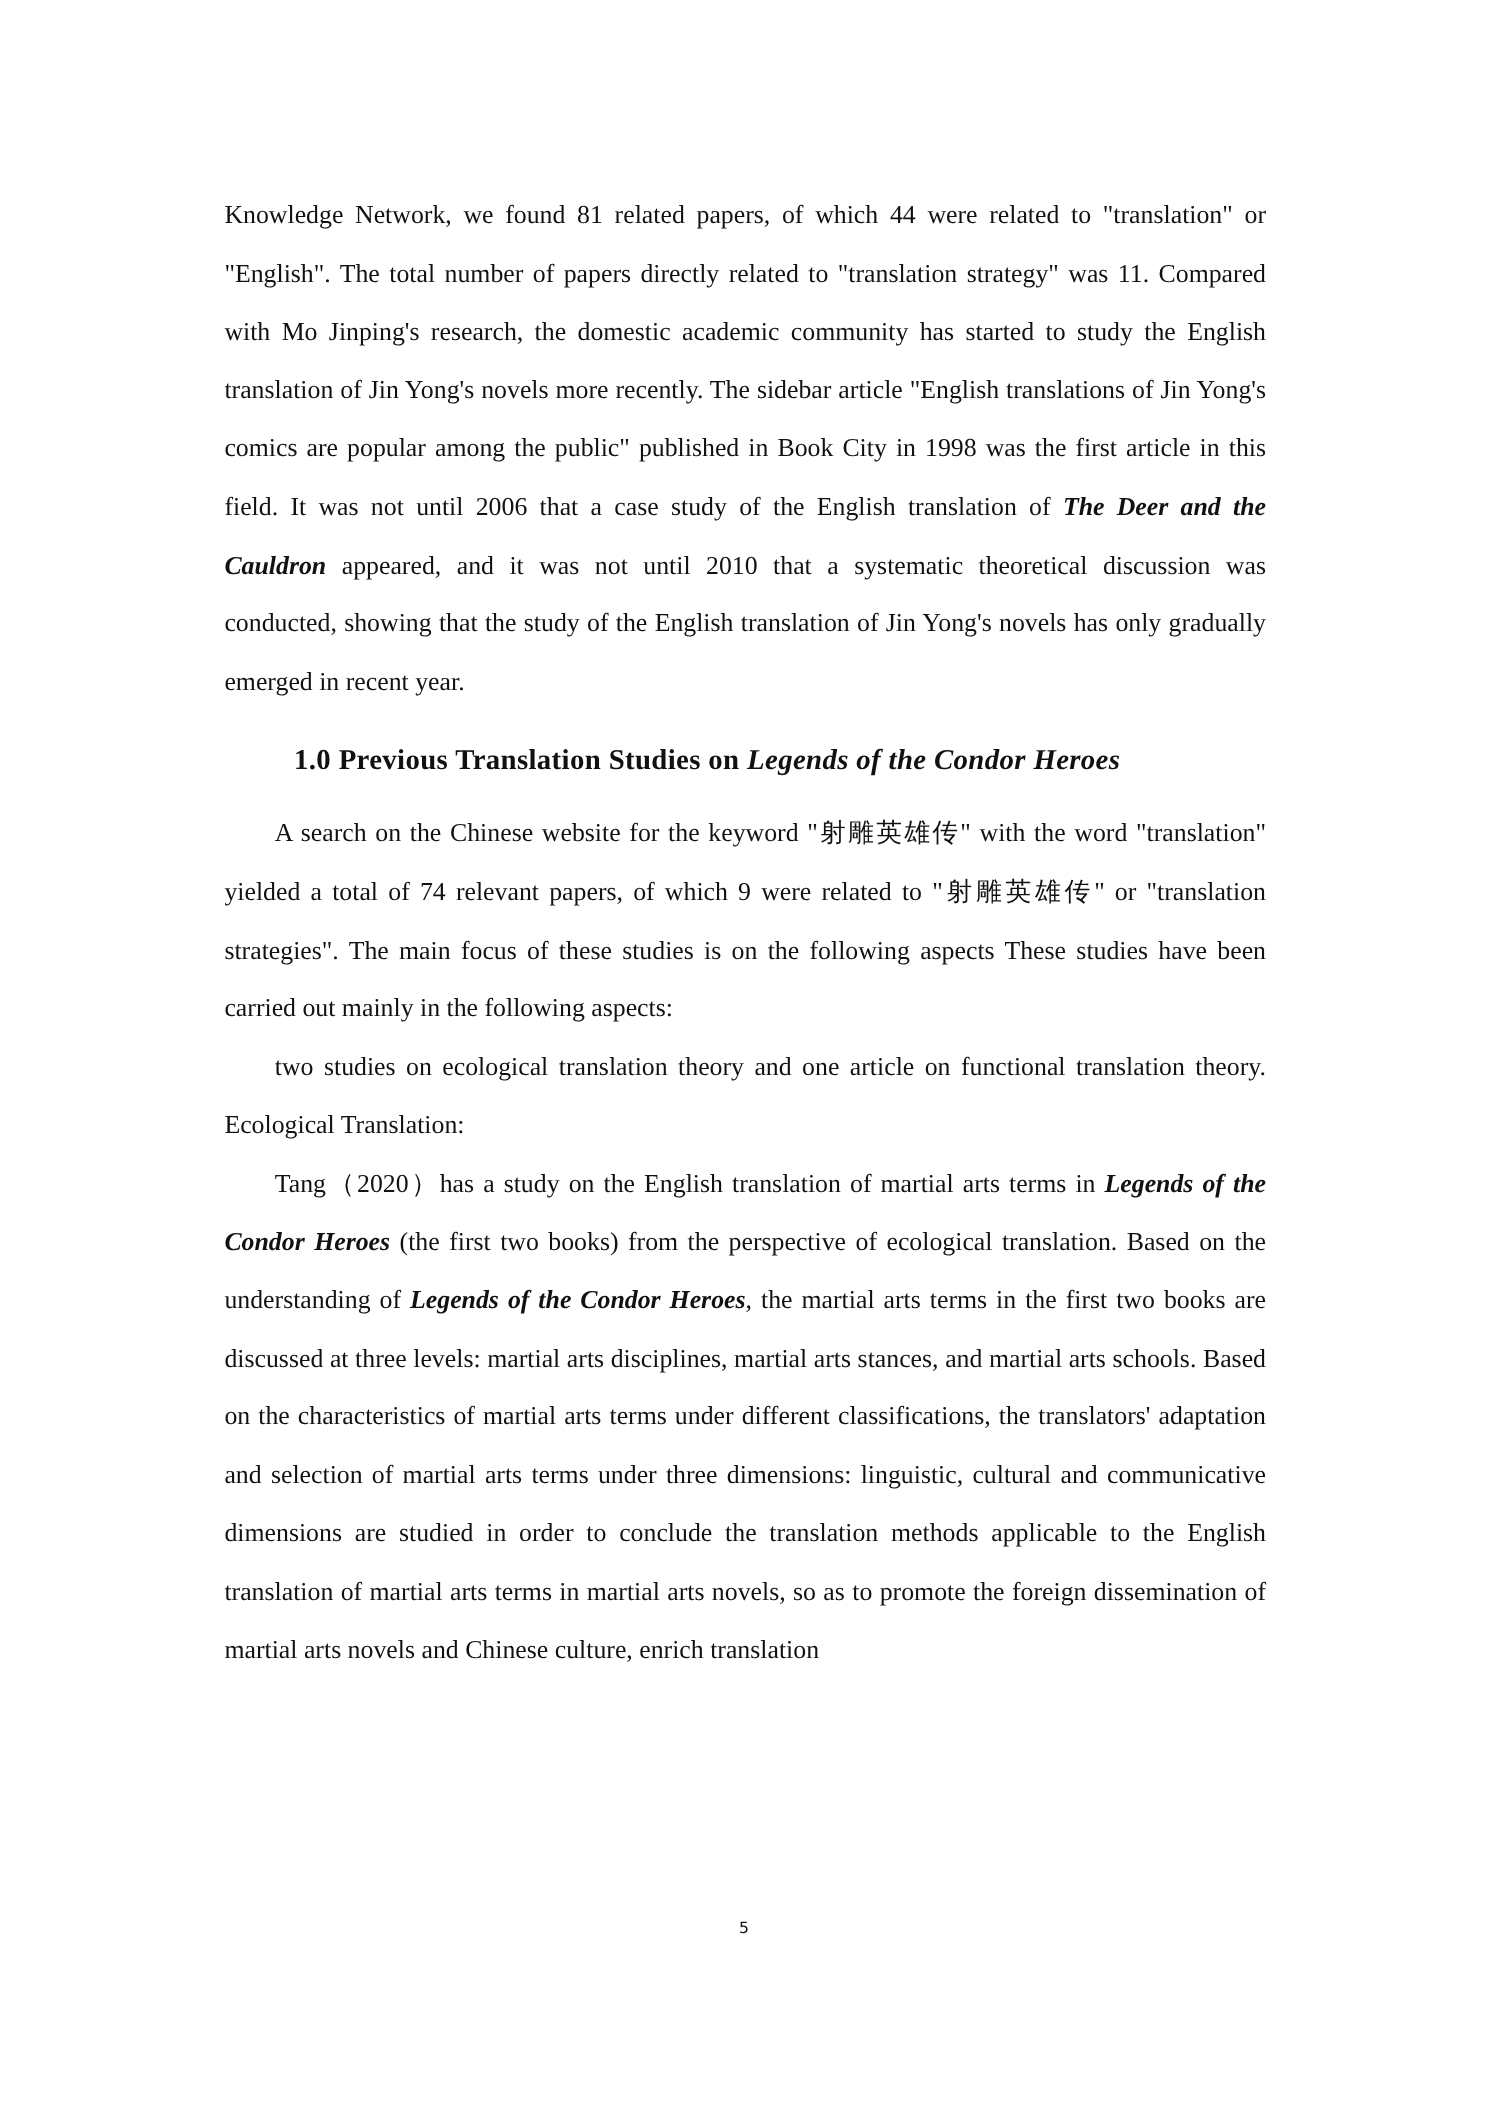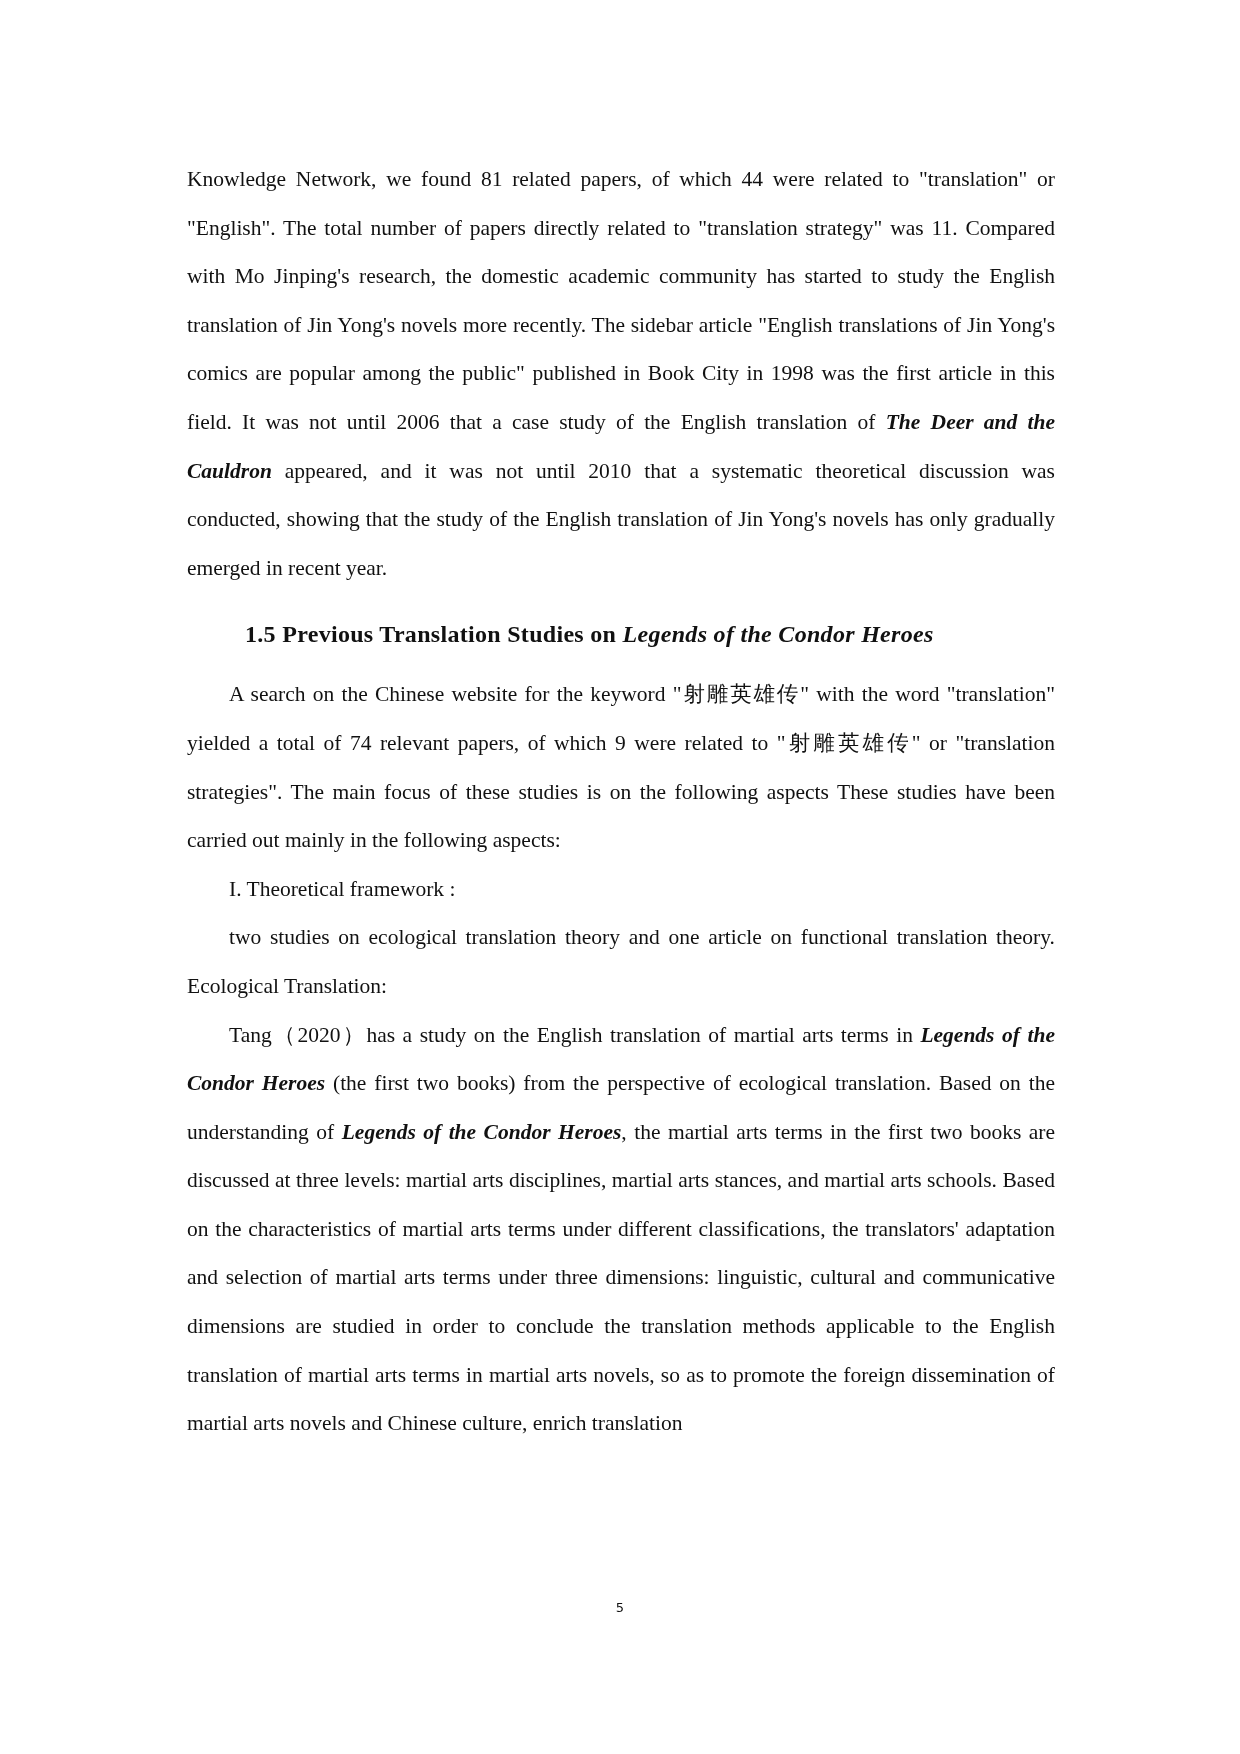--- a/index.html
+++ b/index.html
@@ -23,30 +23,27 @@
 </style>
 </head>
 <body>
 
 <div class="page">
   <p class="para">
     <span>Knowledge Network, we found 81 related papers, of which 44 were related to "translation" or "English". The total number of papers directly related to "translation strategy" was 11. Compared with Mo Jinping's research, the domestic academic community has started to study the English translation of Jin Yong's novels more recently. The sidebar article "English translations of Jin Yong's comics are popular among the public" published in Book City in 1998 was the first article in this field. It was not until 2006 that a case study of the English translation of </span><i>The Deer and the Cauldron</i><span> appeared, and it was not until 2010 that a systematic theoretical discussion was conducted, showing that the study of the English translation of Jin Yong's novels has only gradually emerged in recent year.</span>
   </p>
 
   <h2 class="heading">
-    <span>1.5 Previous Translation Studies on </span><i>Legends of the Condor Heroes</i>
+    <span>1.0 Previous Translation Studies on </span><i>Legends of the Condor Heroes</i>
   </h2>
 
   <p class="para indent">
     <span>A search on the Chinese website for the keyword "射雕英雄传" with the word "translation" yielded a total of 74 relevant papers, of which 9 were related to "射雕英雄传" or "translation strategies". The main focus of these studies is on the following aspects These studies have been carried out mainly in the following aspects:</span>
   </p>
 
-  <p class="para indent">
-    <span>I. Theoretical framework :</span>
-  </p>
 
   <p class="para indent">
     <span>two studies on ecological translation theory and one article on functional translation theory. Ecological Translation:</span>
   </p>
 
   <p class="para indent">
     <span>Tang（2020）has a study on the English translation of martial arts terms in </span><i>Legends of the Condor Heroes</i><span> (the first two books) from the perspective of ecological translation. Based on the understanding of </span><i>Legends of the Condor Heroes</i><span>, the martial arts terms in the first two books are discussed at three levels: martial arts disciplines, martial arts stances, and martial arts schools. Based on the characteristics of martial arts terms under different classifications, the translators' adaptation and selection of martial arts terms under three dimensions: linguistic, cultural and communicative dimensions are studied in order to conclude the translation methods applicable to the English translation of martial arts terms in martial arts novels, so as to promote the foreign dissemination of martial arts novels and Chinese culture, enrich translation</span>
   </p>
 </div>
 

